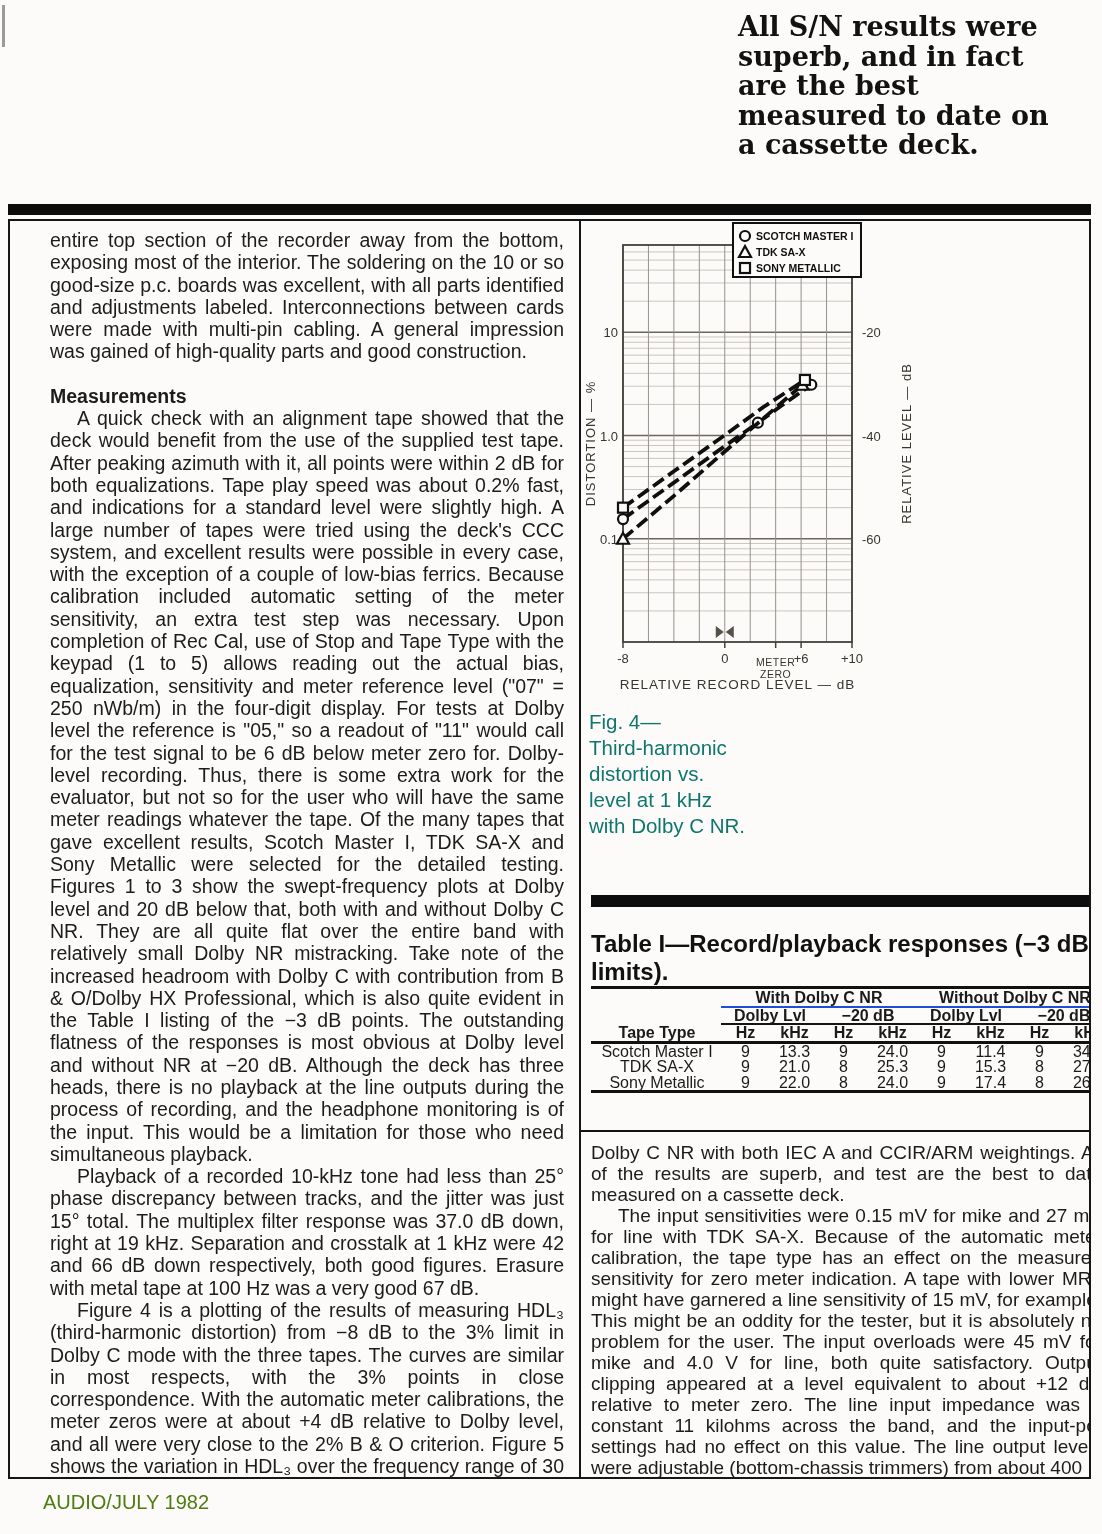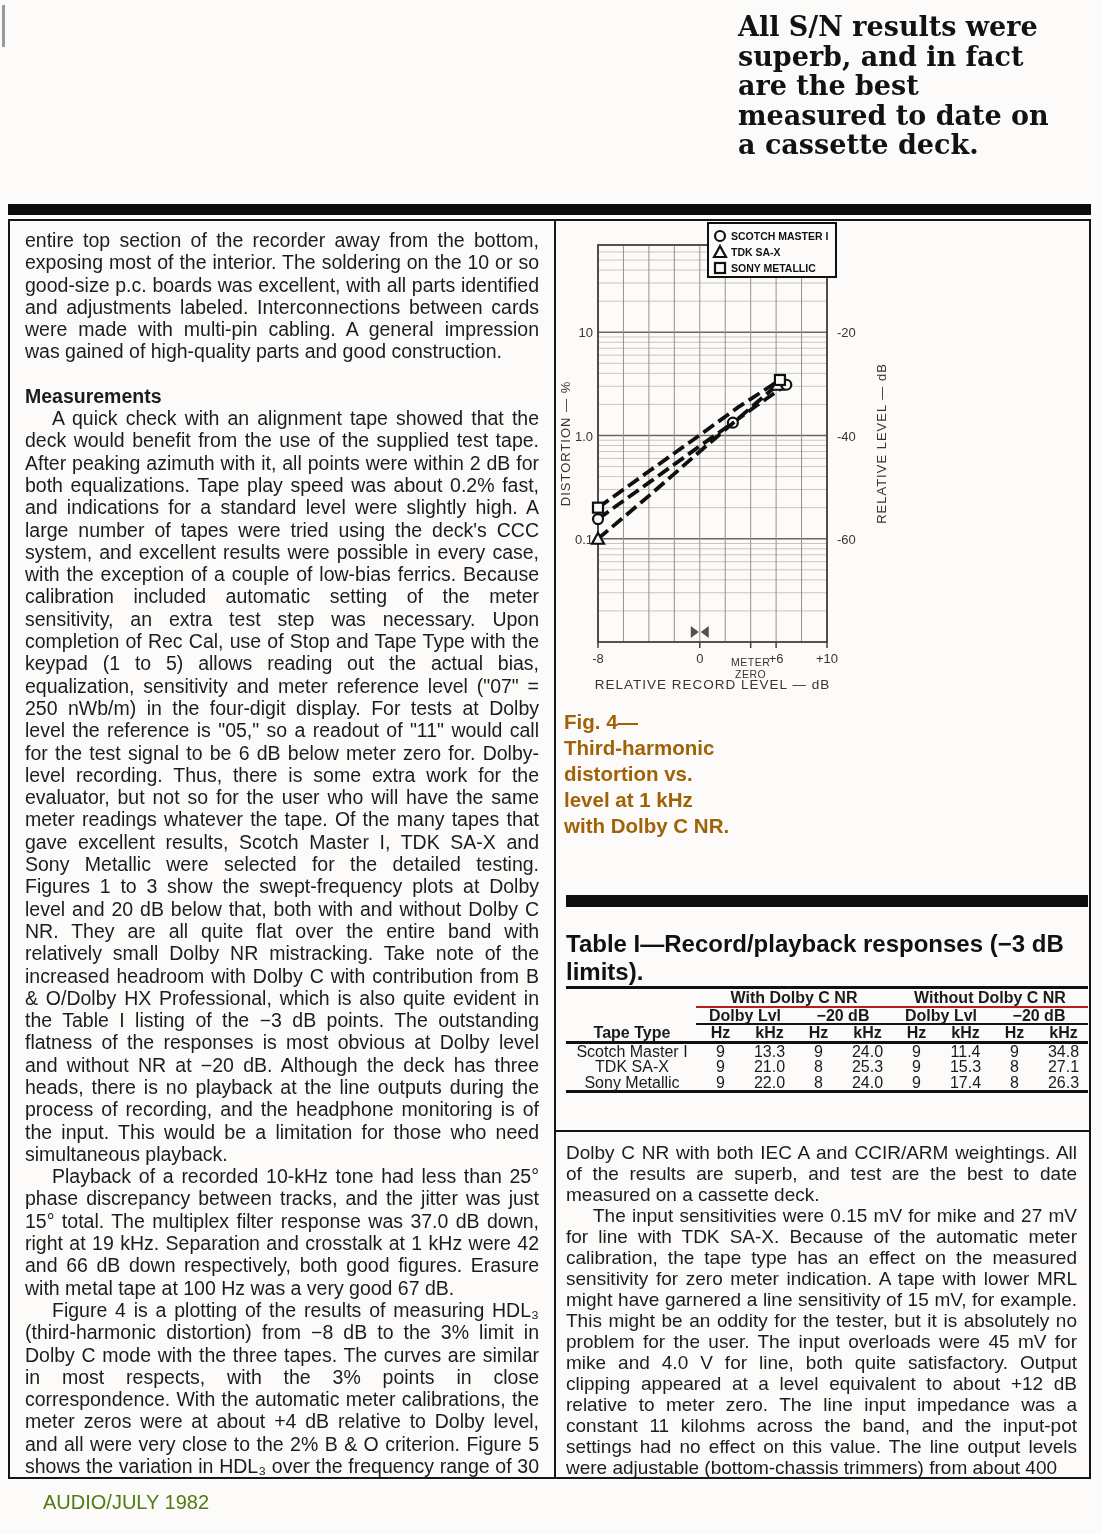--- a/index.html
+++ b/index.html
@@ -6,37 +6,37 @@
   .page{position:relative;width:1102px;height:1534px;background:#fcfbf9;
         font-family:"Liberation Sans","DejaVu Sans",sans-serif;color:#1c1c1c;overflow:hidden;}
   .corner-mark{position:absolute;left:2px;top:5px;width:3px;height:42px;background:#9a9a9a;}
   .pull-quote{position:absolute;left:738px;top:12px;width:334px;
         font-family:"DejaVu Serif","Liberation Serif",serif;font-weight:600;
         font-size:27px;line-height:29.5px;color:#121212;}
   .top-bar{position:absolute;left:8px;top:204px;width:1083px;height:11px;background:#0b0b0b;}
   .content-box{position:absolute;left:8px;top:219px;width:1079px;height:1256px;
         border:2px solid #161616;display:flex;overflow:hidden;background:#fcfbf9;}
   .col-left{width:546px;border-right:2px solid #161616;box-sizing:border-box;
-        padding:8px 15px 0 15px;}
+        padding:8px 15px 0 15px;margin-left:25px;}
   .body-text{margin:0;font-size:19.5px;line-height:22.3px;text-align:justify;hyphens:auto;}
   .indent{text-indent:27px;}
   .meas-heading{font-size:19.5px;line-height:22.3px;font-weight:bold;margin:22px 0 0 0;}
   .col-right{position:relative;flex:1;}
   .chart-wrap{position:absolute;left:0;top:0;width:534px;height:500px;}
   #fig4 text{font-family:"Liberation Sans","DejaVu Sans",sans-serif;}
-  .fig-caption{position:absolute;left:8px;top:488px;font-weight:bold;
-        font-size:20.5px;line-height:26px;color:#a16207;}
+  .fig-caption{position:absolute;left:8px;top:488px;font-weight:normal;
+        font-size:20.5px;line-height:26px;color:#0f766e;}
   .table-block{position:absolute;left:10px;top:674px;width:522px;}
   .black-bar{height:12px;background:#0e0e0e;}
   .table-title{font-size:24px;font-weight:bold;margin-top:23px;
         border-bottom:3px solid #111;color:#111;}
   table.t1{width:100%;border-collapse:collapse;border-bottom:3px solid #111;
         font-size:16px;margin-top:1px;}
   table.t1 td{padding:0;line-height:15.5px;text-align:center;color:#1a1a1a;}
-  .grp-cell{font-weight:bold;border-bottom:2px solid #b91c1c;padding:4px 0 2px;}
+  .grp-cell{font-weight:bold;border-bottom:2px solid #1d4ed8;padding:4px 0 2px;}
   .sub-cell{font-weight:bold;border-bottom:2px solid #141414;padding:3px 0 2px;}
   .units-row td{font-weight:bold;border-bottom:3px solid #111;padding:3px 0 4px;}
   .tape-col{text-align:center;padding-left:2px !important;}
   .data-row td{padding-top:4px;}
   .first-data td{padding-top:6px;}
   .divider-rule{position:absolute;left:0;top:909px;width:100%;border-top:2px solid #121212;}
   .bottom-text{position:absolute;left:10px;top:921px;width:511px;}
   .bottom-text .body-text{font-size:19px;line-height:21px;}
   .footer{position:absolute;left:8px;top:1491px;width:1083px;display:flex;
         justify-content:space-between;font-size:20px;color:#4d7c0f;margin-left:35px;}

